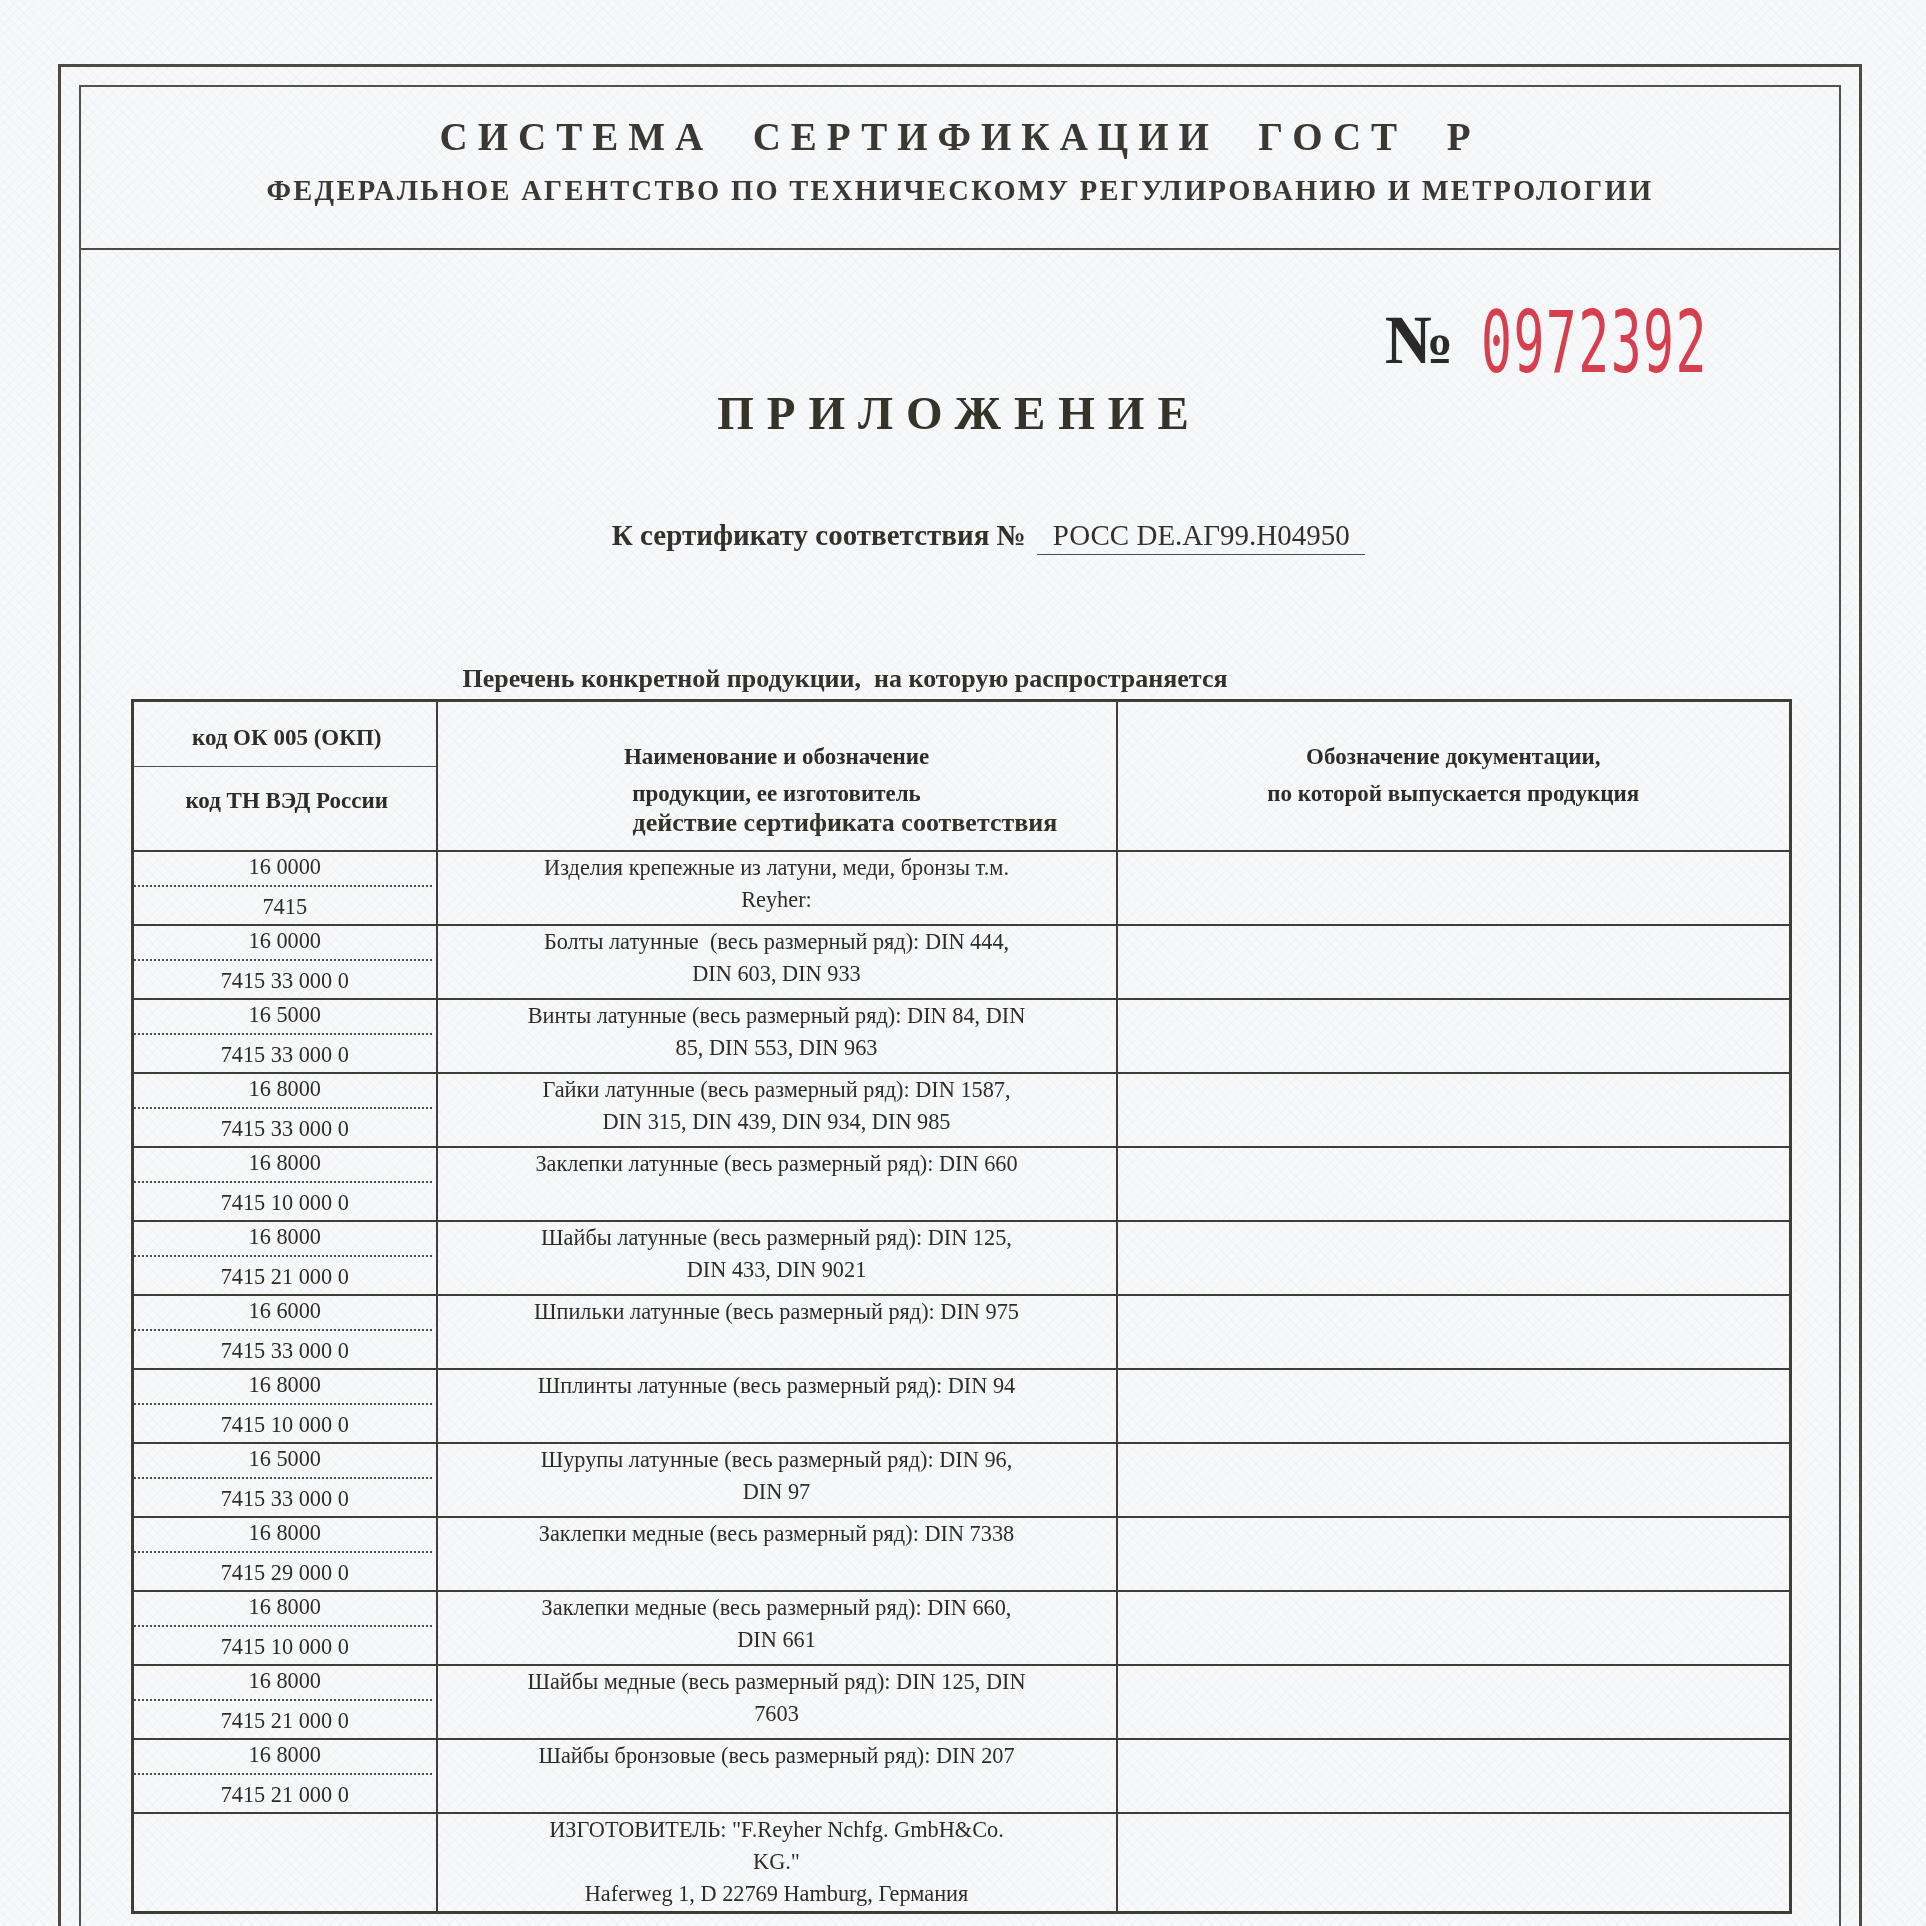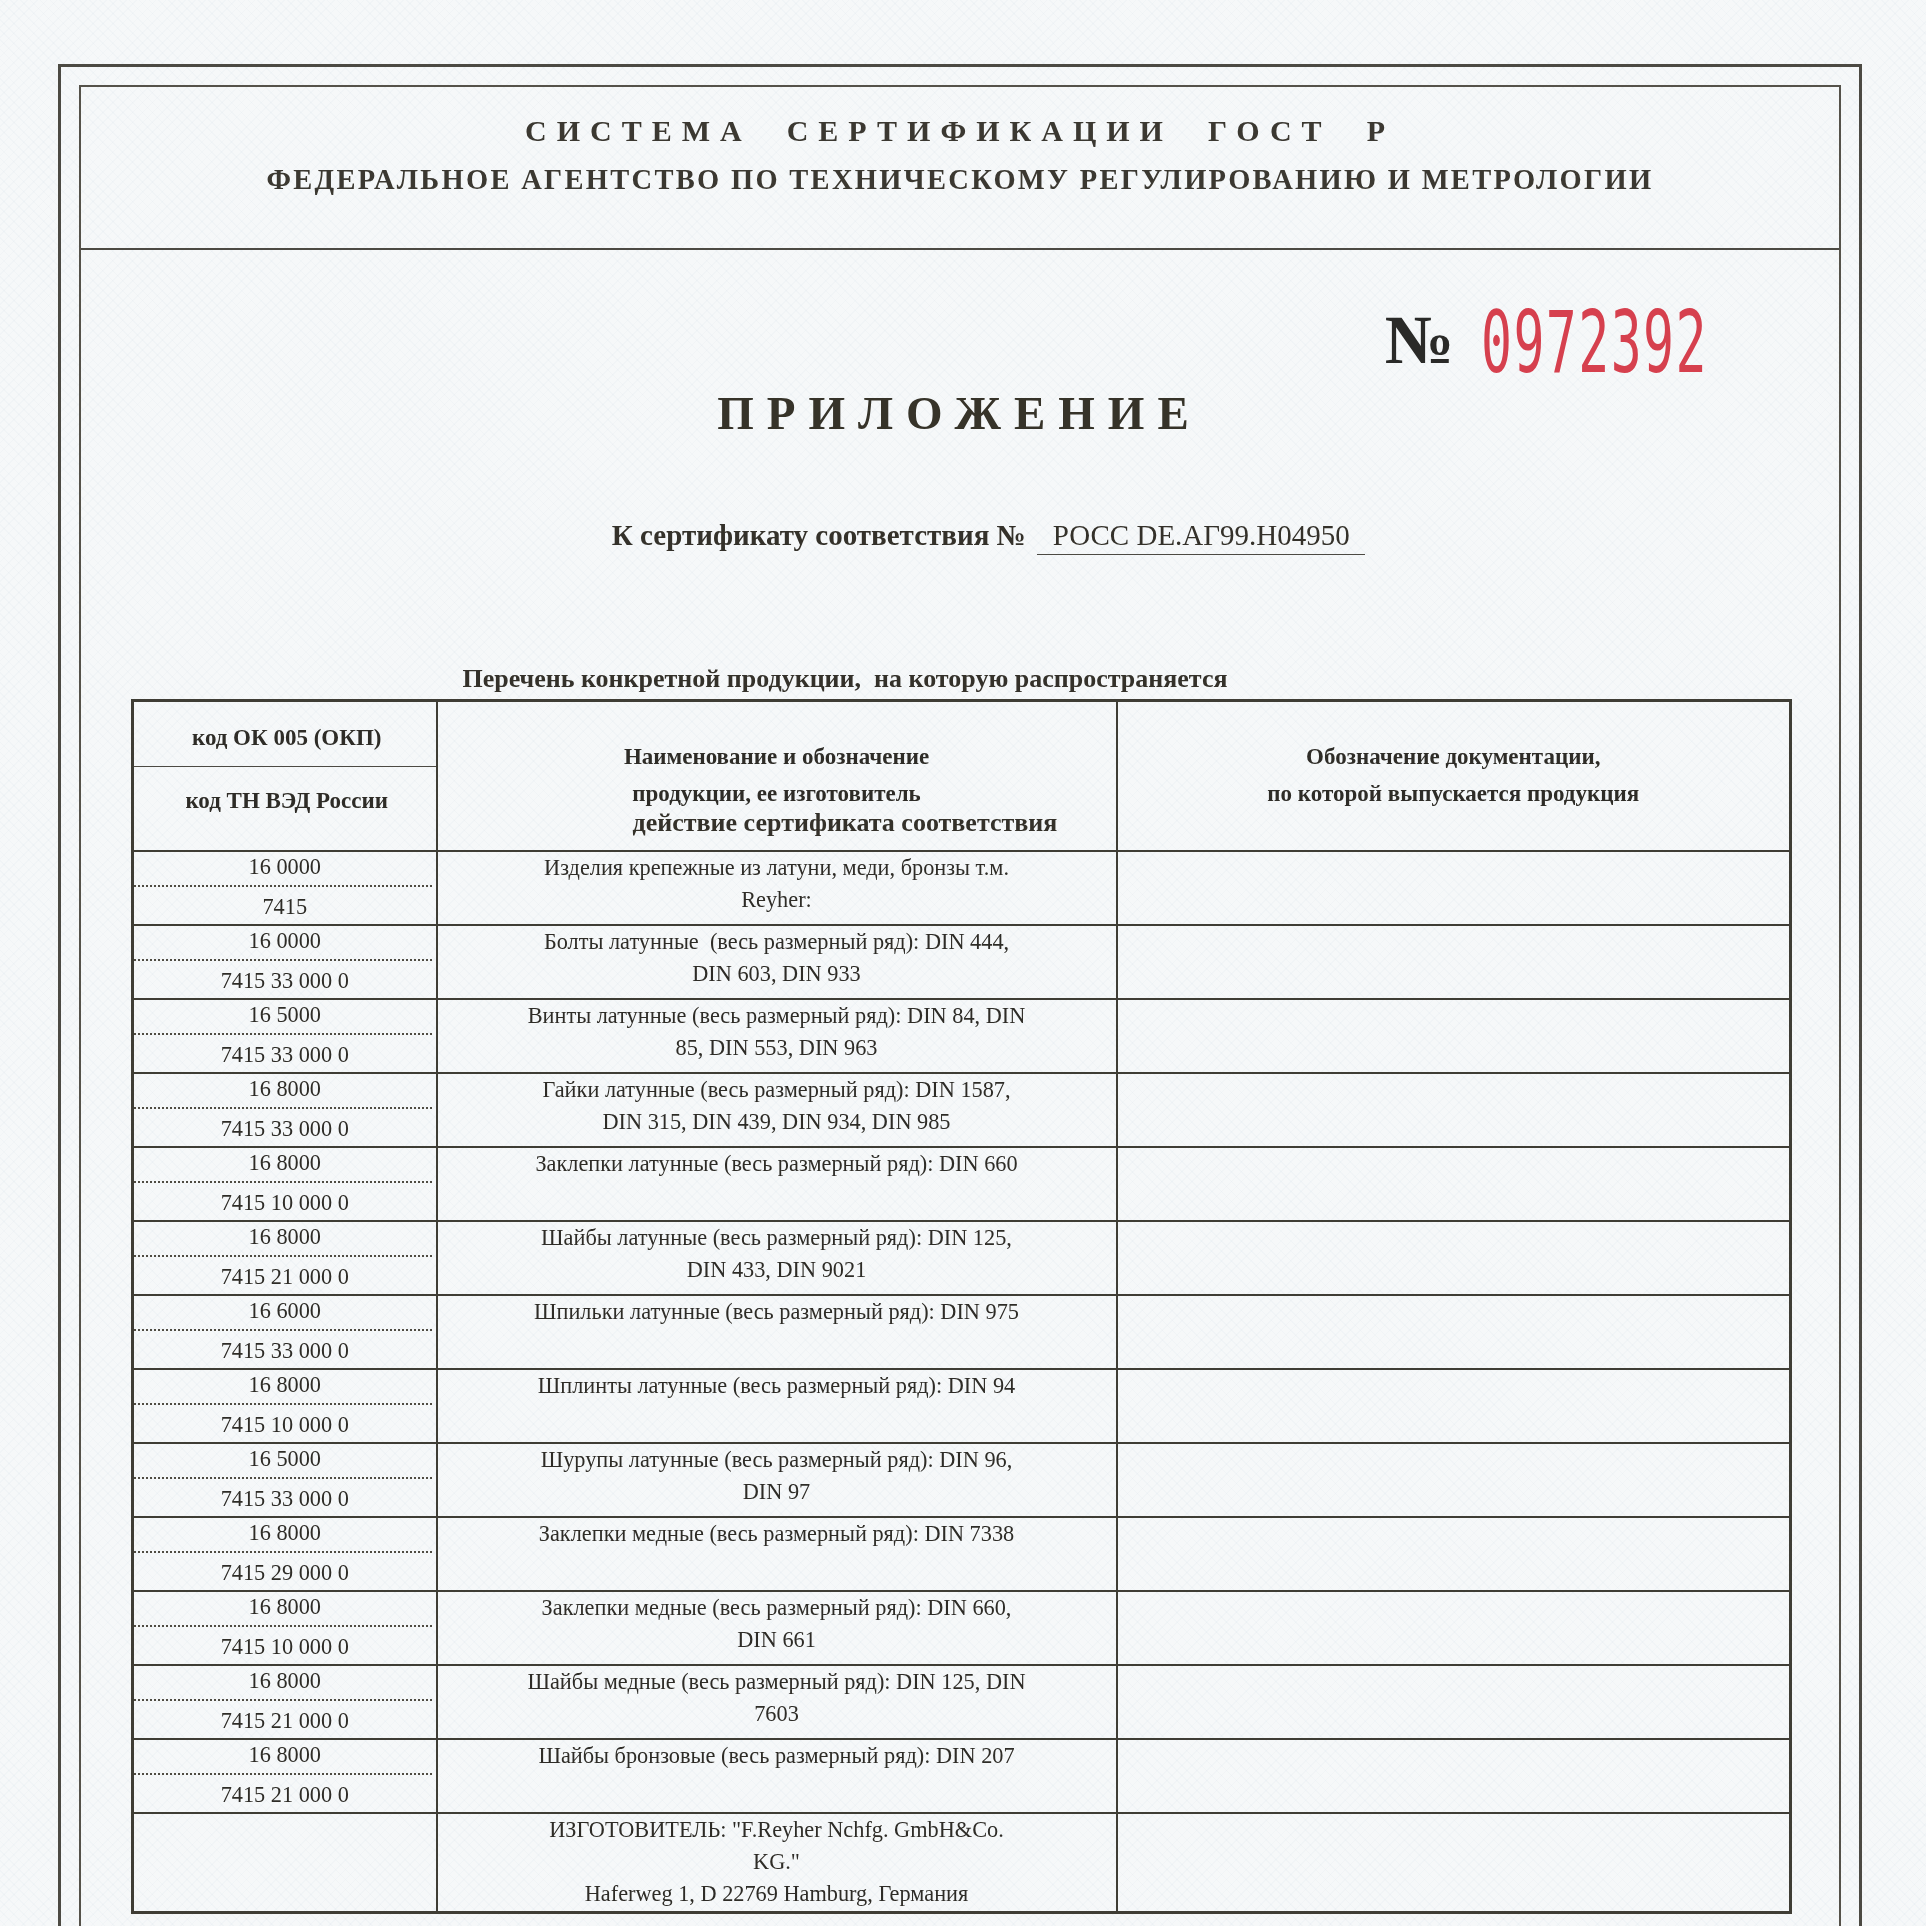--- a/index.html
+++ b/index.html
@@ -25,21 +25,21 @@
   }
 
   
   .masthead{
     position:absolute;left:0;top:0;width:100%;height:161px;
     border-bottom:2.7px solid #4c4a43;
     text-align:center;
   }
   .masthead .t1{
     margin-top:27px;
-    font-size:30px;font-weight:bold;letter-spacing:10px;color:#3b3831;
+    font-size:39px;font-weight:bold;letter-spacing:10px;color:#3b3831;
     white-space:pre-wrap;
   }
   .masthead .t2{
     margin-top:16px;
     font-size:28.5px;font-weight:bold;letter-spacing:2.3px;color:#3b3831;
     white-space:pre-wrap;
   }
 
   .serial{position:absolute;left:1304px;top:214px;white-space:nowrap;}
   .serial .no{font-size:69px;font-weight:bold;color:#2a2a28;vertical-align:top;}

